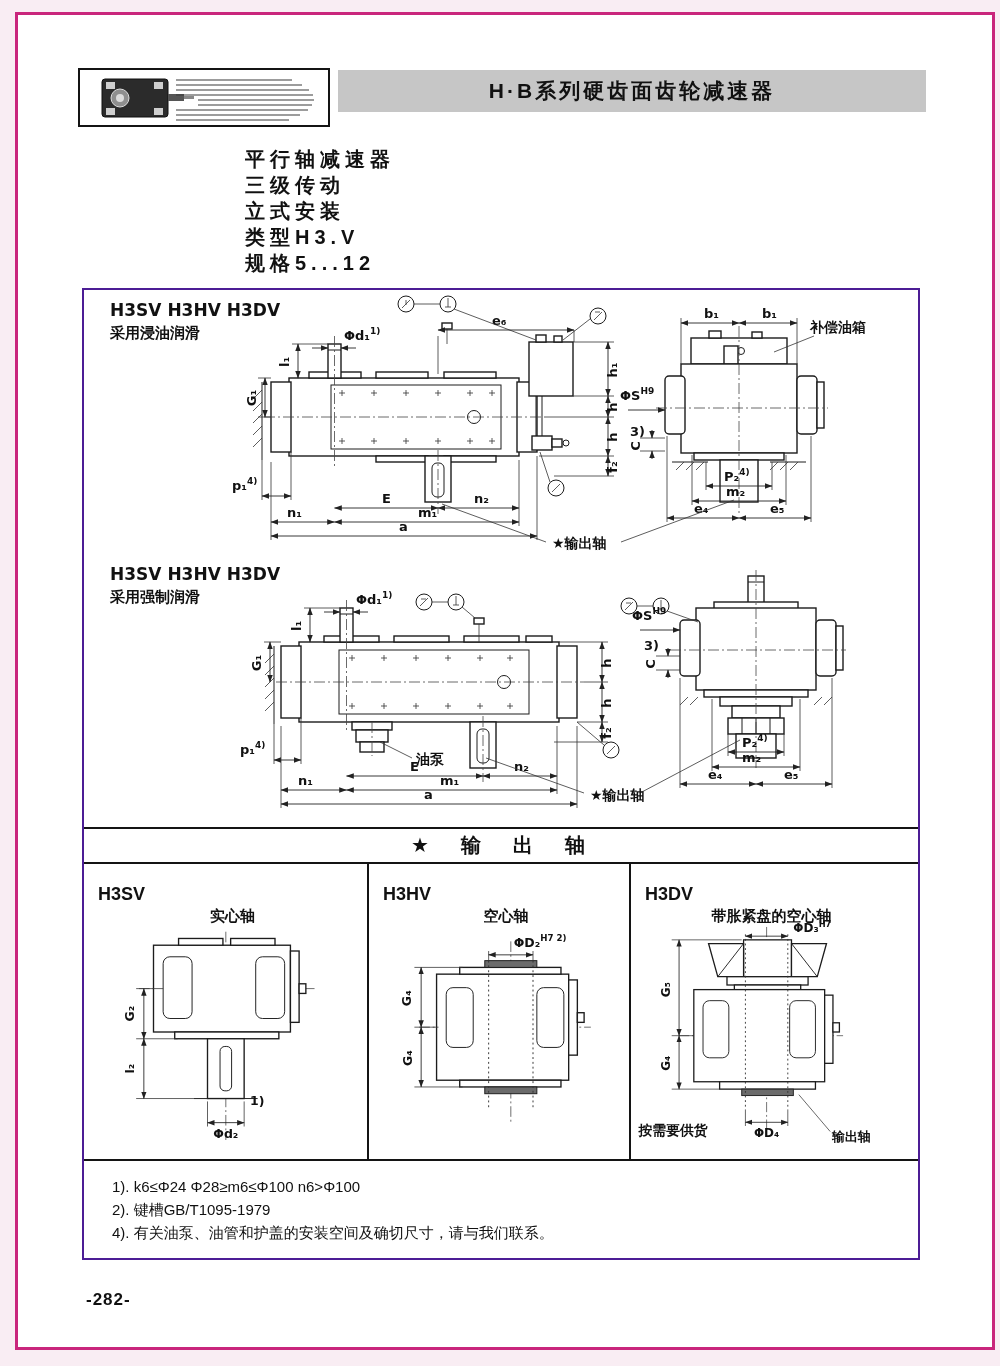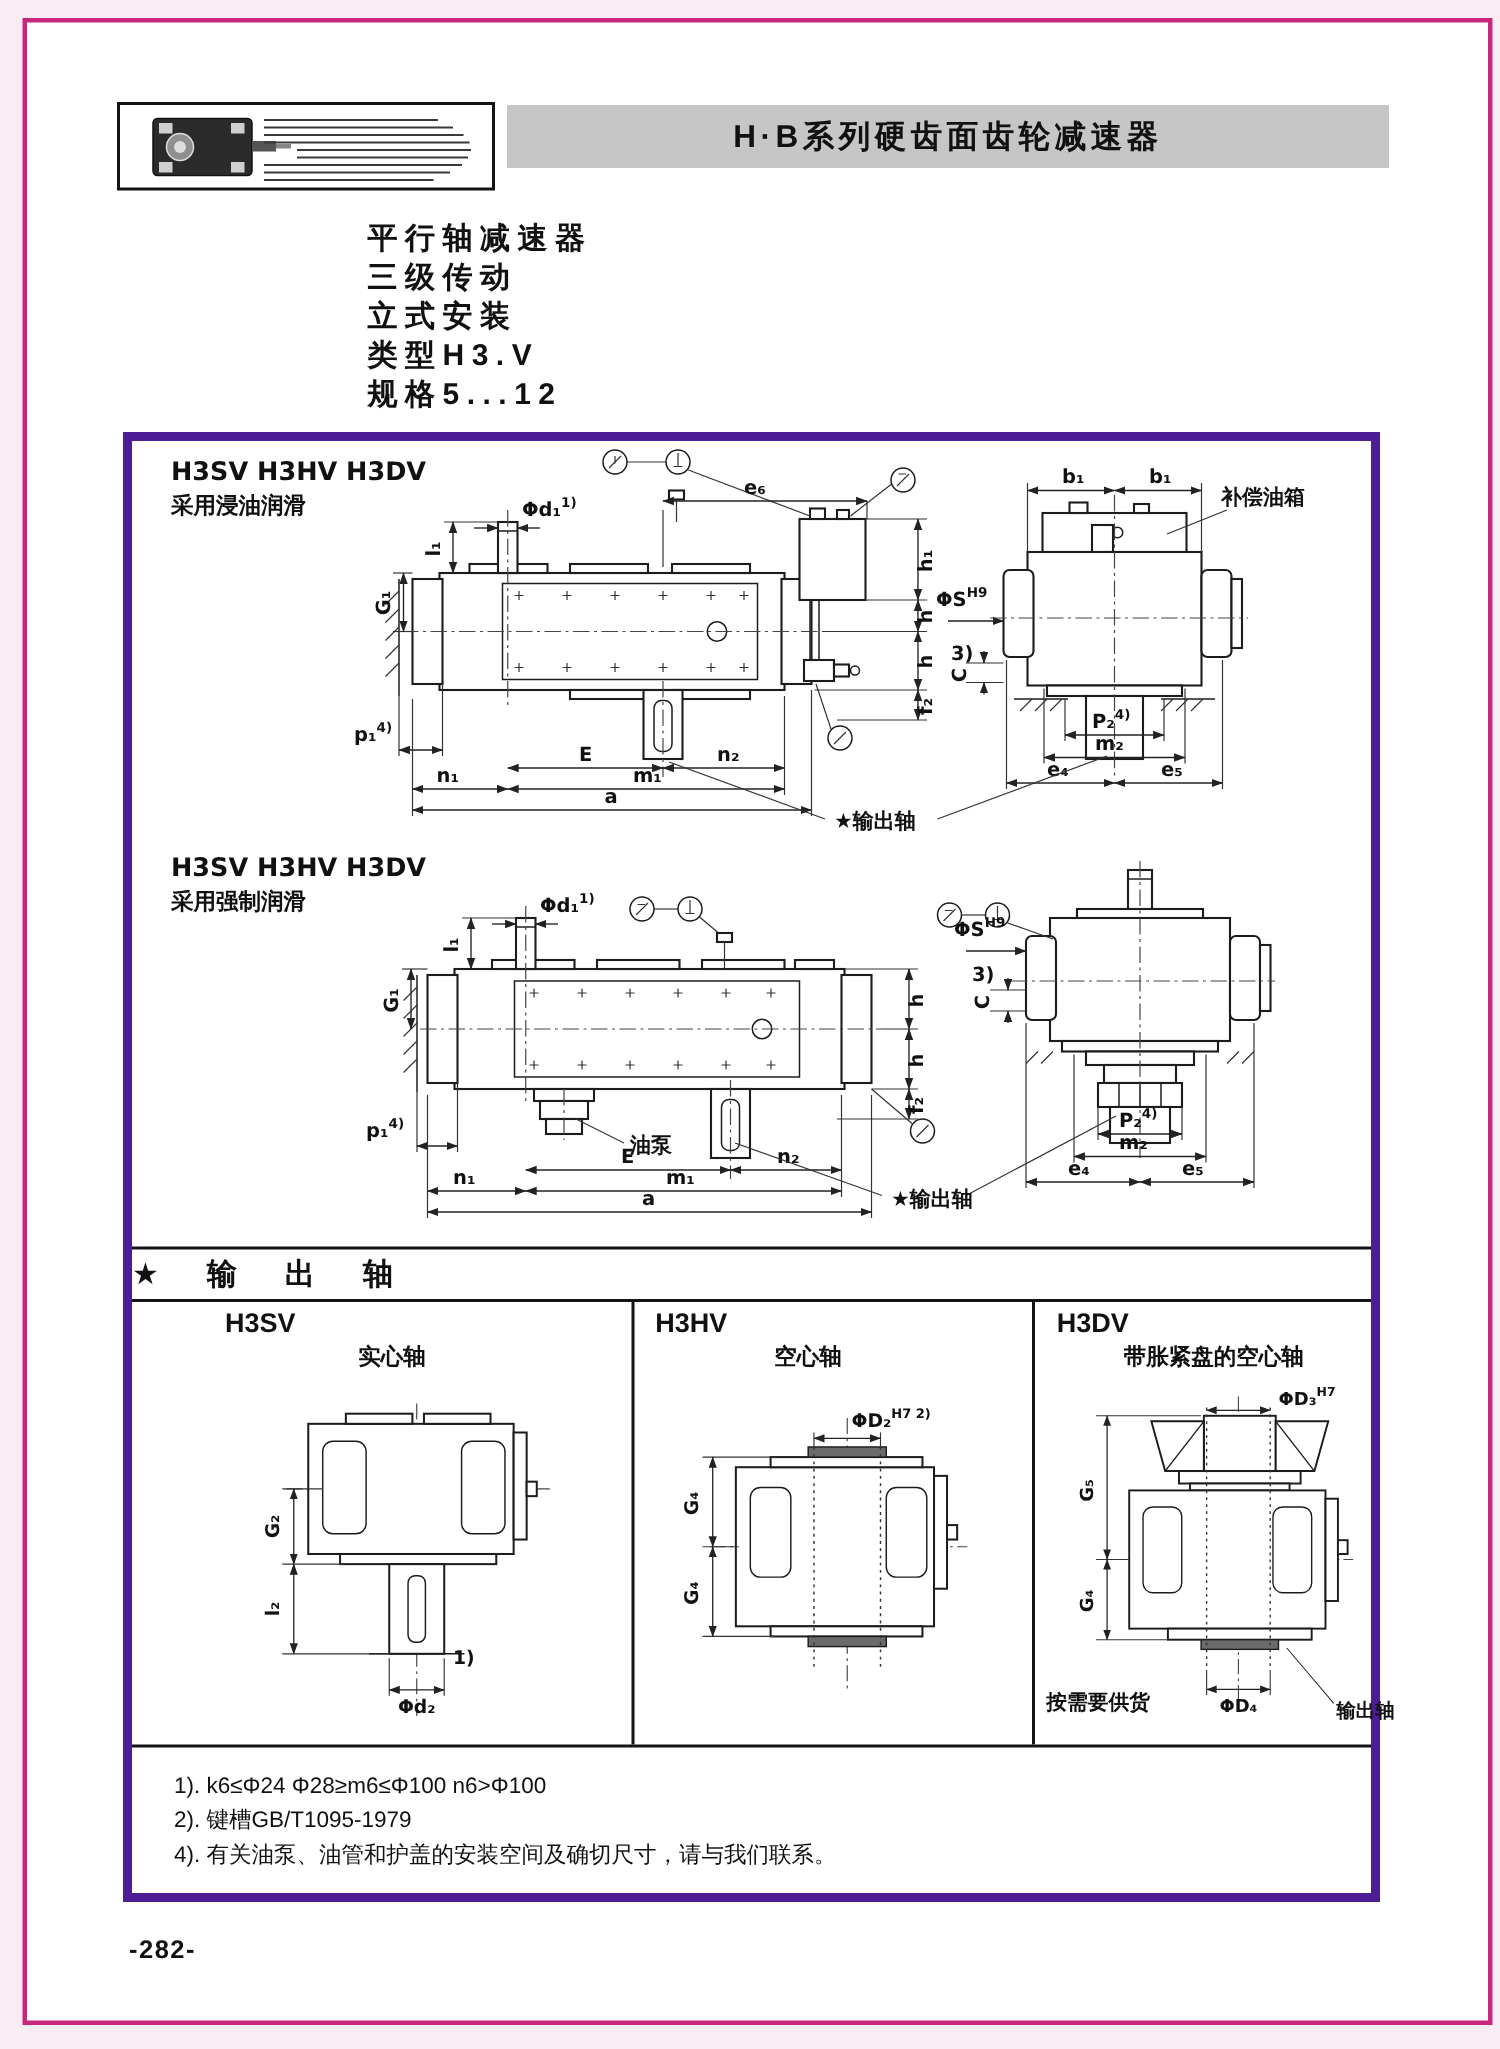--- a/index.html
+++ b/index.html
@@ -9,26 +9,26 @@
         border:3px solid #c9267c;}
   
   .logo-box{position:absolute;left:78px;top:68px;width:252px;height:59px;background:#fff;
         border:2px solid #141414;box-sizing:border-box;}
   .banner{position:absolute;left:338px;top:70px;width:588px;height:42px;background:#c6c6c6;
         display:flex;align-items:center;justify-content:center;}
   .banner-title{font-size:21px;font-weight:bold;letter-spacing:3px;}
   
   .intro{position:absolute;left:245px;top:146px;line-height:26px;font-size:20px;font-weight:bold;letter-spacing:5px;}
   
-  .main-box{position:absolute;left:82px;top:288px;width:838px;border:6px solid #4c1d95;box-sizing:border-box;background:#fff;}
+  .main-box{position:absolute;left:82px;top:288px;width:838px;border:2px solid #4c1d95;box-sizing:border-box;background:#fff;}
   .diagrams{height:537px;position:relative;}
   .band{height:33px;border-top:2px solid #141414;border-bottom:2px solid #141414;
-        display:flex;align-items:center;font-size:20px;font-weight:bold;letter-spacing:6px;}
+        display:flex;align-items:center;justify-content:center;font-size:20px;font-weight:bold;letter-spacing:6px;}
   .cols{display:flex;height:295px;}
-  .col{box-sizing:border-box;padding:4px 0 0 14px;position:relative;margin-left:48px;}
+  .col{box-sizing:border-box;padding:20px 0 0 14px;position:relative;}
   .col1{width:283px;}
   .col2{width:262px;border-left:2px solid #141414;}
   .col3{width:269px;border-left:2px solid #141414;}
   .col-model{font-size:18px;font-weight:bold;}
   .col-desc{font-size:15px;font-weight:bold;margin-top:2px;text-align:center;}
   .col svg{position:absolute;left:2px;top:52px;}
   .notes{border-top:2px solid #141414;padding:14px 18px 14px 28px;font-size:15px;font-weight:400;line-height:23px;}
   .note-indent{padding-left:22px;}
   .pageno{position:absolute;left:86px;top:1290px;font-size:17px;font-weight:600;letter-spacing:1px;}
   

